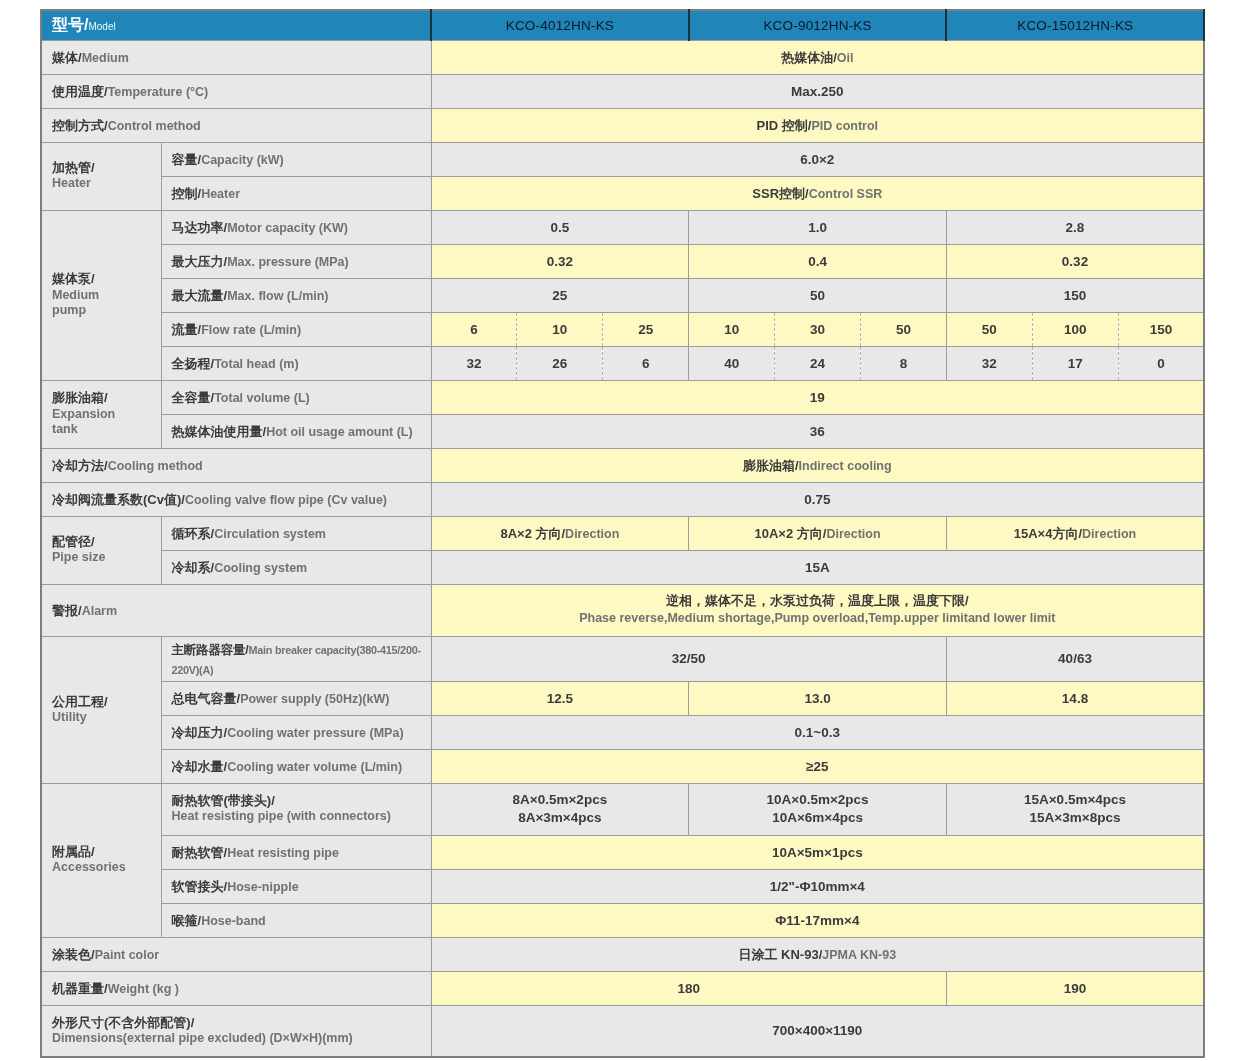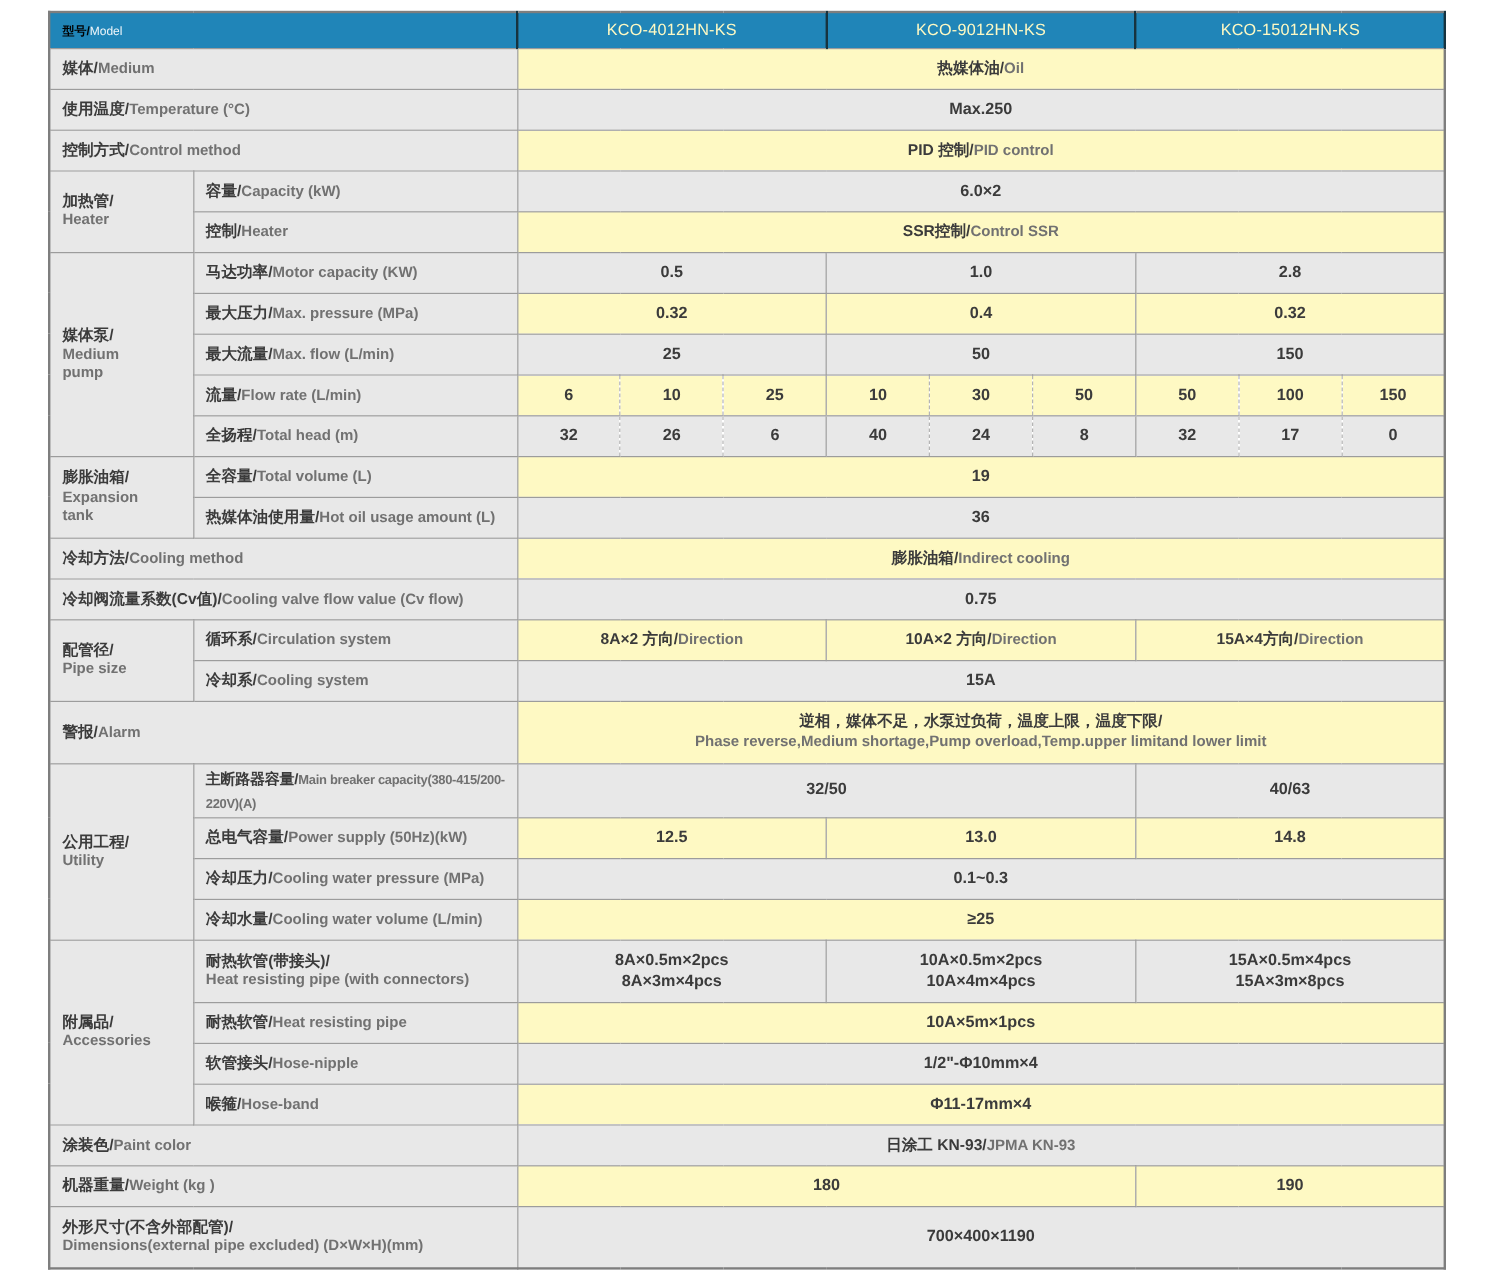--- a/index.html
+++ b/index.html
@@ -13,22 +13,22 @@
   col.c-sub{width:270px;}
   col.c-v{width:85.9px;}
   tr.rhead{height:30px;}
   tr.rh{height:34px;}
   tr.rt{height:52px;}
   td{border:1px solid #9c9c9c;vertical-align:middle;overflow:hidden;}
   
   td.hcell{background:#2085B8;}
   td.h-label{text-align:left;padding:2px 8px 2px 10px;}
   td.h-model{text-align:center;border-left:2px solid #17333f;border-right:2px solid #17333f;}
-  .mh{color:#fef9c3;font-size:13.5px;font-weight:500;letter-spacing:.2px;}
-  .hzh{color:#000000;font-size:10px;font-weight:600;}
+  .mh{color:#0f172a;font-size:13.5px;font-weight:500;letter-spacing:.2px;}
+  .hzh{color:#ffffff;font-size:16px;font-weight:600;}
   .hen{color:rgba(255,255,255,.93);font-size:10px;font-weight:400;}
   
   td.lbl,td.grp{background:#e8e8e8;text-align:left;padding:2px 8px 2px 10px;line-height:1.25;}
   .zh{font-size:13px;font-weight:600;color:#3b3b3b;}
   .en{font-size:12.5px;font-weight:700;color:#717171;}
   .blk{display:block;}
   td.grp .en{white-space:pre-line;}
   
   td.val{background:#fef9c3;text-align:center;padding:2px 4px;line-height:1.3;}
   td.shade{background:#e8e8e8;}
@@ -199,21 +199,21 @@
     <td class="lbl" colspan="2">
       <span class="zh">冷却方法/</span><span class="en">Cooling method</span>
     </td>
     <td class="val" colspan="9">
       <span class="zh">膨胀油箱/</span><span class="en">Indirect cooling</span>
     </td>
   </tr>
 
   <tr class="rh">
     <td class="lbl" colspan="2">
-      <span class="zh">冷却阀流量系数(Cv值)/</span><span class="en">Cooling valve flow value (Cv flow)</span>
+      <span class="zh">冷却阀流量系数(Cv值)/</span><span class="en">Cooling valve flow pipe (Cv value)</span>
     </td>
     <td class="val shade" colspan="9"><span class="v">0.75</span></td>
   </tr>
 
   <tr class="rh">
     <td class="grp" rowspan="2">
       <span class="zh blk">配管径/</span>
             <span class="en blk">Pipe size</span>
     </td>
     <td class="lbl">
@@ -286,21 +286,21 @@
     <td class="lbl">
       <span class="zh blk">耐热软管(带接头)/</span>
             <span class="en blk">Heat resisting pipe (with connectors)</span>
     </td>
     <td class="val shade" colspan="3">
       <span class="v blk">8A×0.5m×2pcs</span>
             <span class="v blk">8A×3m×4pcs</span>
     </td>
     <td class="val shade" colspan="3">
       <span class="v blk">10A×0.5m×2pcs</span>
-            <span class="v blk">10A×4m×4pcs</span>
+            <span class="v blk">10A×6m×4pcs</span>
     </td>
     <td class="val shade" colspan="3">
       <span class="v blk">15A×0.5m×4pcs</span>
             <span class="v blk">15A×3m×8pcs</span>
     </td>
   </tr>
   <tr class="rh">
     <td class="lbl">
       <span class="zh">耐热软管/</span><span class="en">Heat resisting pipe</span>
     </td>

